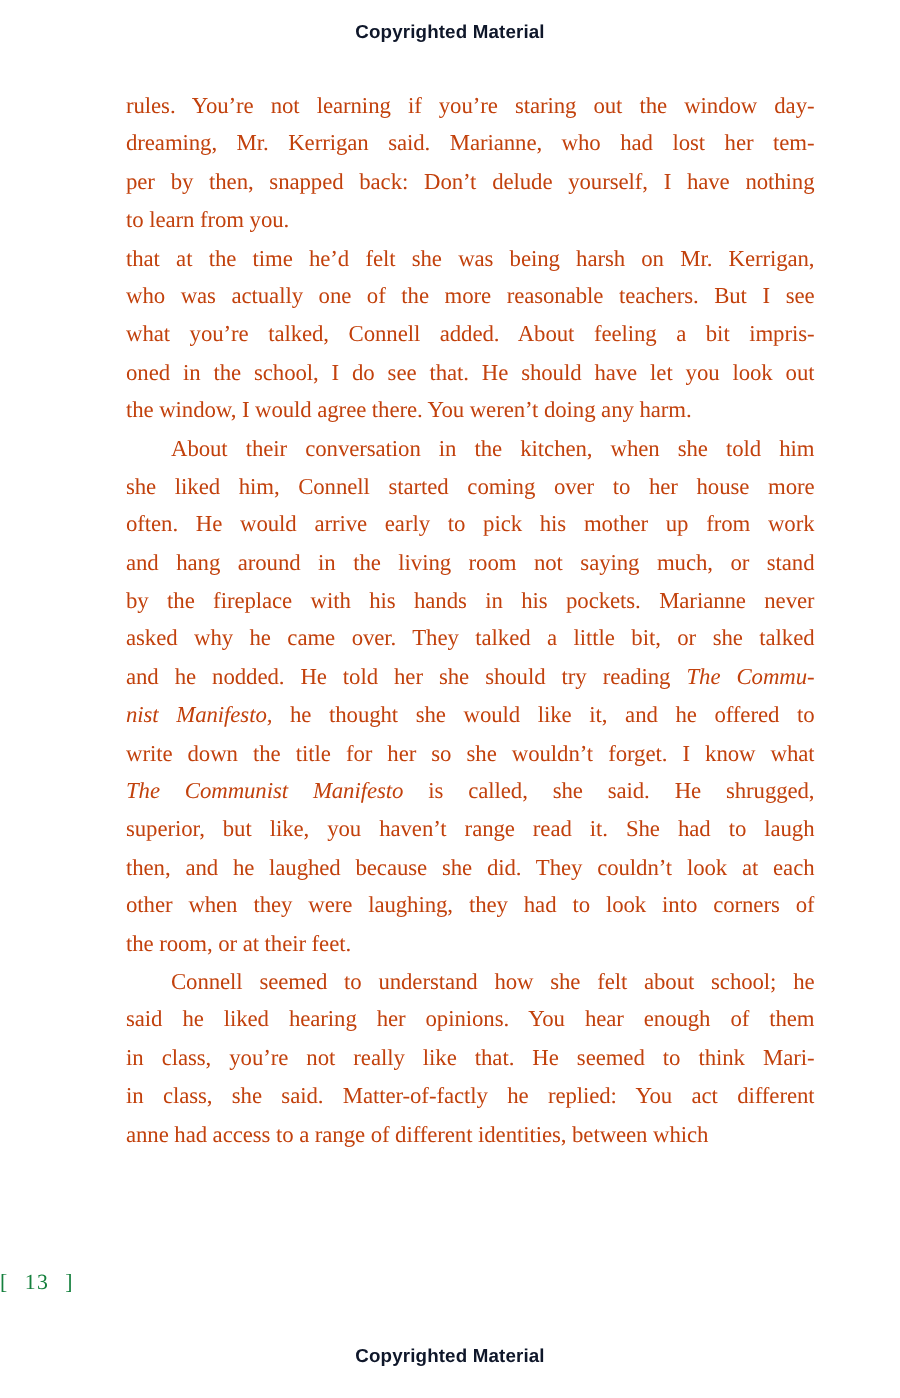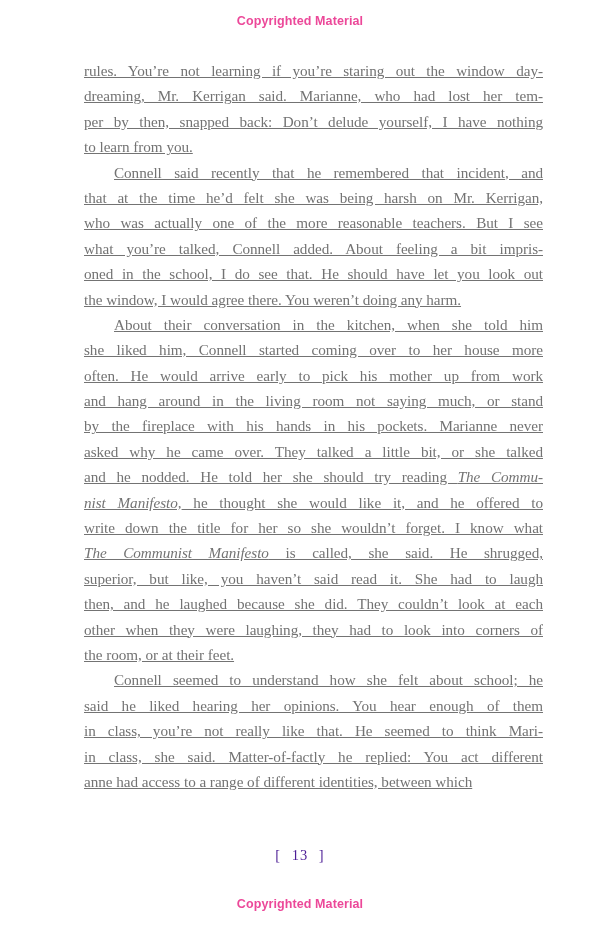--- a/index.html
+++ b/index.html
@@ -17,88 +17,85 @@
   }
   .copyright {
     position: absolute;
     left: 0;
     width: 600px;
     text-align: center;
     font-family: "Liberation Sans", "DejaVu Sans", sans-serif;
     font-weight: bold;
     font-size: 12.5px;
     line-height: 14px;
-    color: #ec4899;
+    color: #0f172a;
     letter-spacing: 0.1px;
   }
   .copyright.top { top: 14px; }
   .copyright.bottom { top: 897px; }
   .text-block {
     position: absolute;
     left: 84px;
     top: 58px;
     width: 459px;
-    color: #737373;
+    color: #c2410c;
     font-size: 15.2px;
     letter-spacing: -0.05px;
-    text-decoration: underline;
   }
   .line {
     height: 25.4px;
     line-height: 25.4px;
     text-align: justify;
     text-align-last: justify;
     overflow: hidden;
   }
   .line.last {
     text-align: right;
     text-align-last: left;
   }
   .line.indent { text-indent: 30px; }
   .page-number {
     position: absolute;
     top: 847px;
     left: 0;
     width: 600px;
-    text-align: center;
     font-size: 14.5px;
     line-height: 17px;
-    color: #4c1d95;
+    color: #15803d;
     word-spacing: 6px;
     letter-spacing: 1px;
   }
 </style>
 </head>
 <body>
 
 <div class="page">
   <div class="copyright top">Copyrighted Material</div>
 
   <div class="text-block">
       <div class="line">rules. You’re not learning if you’re staring out the window day-</div>
       <div class="line">dreaming, Mr. Kerrigan said. Marianne, who had lost her tem-</div>
       <div class="line">per by then, snapped back: Don’t delude yourself, I have nothing</div>
       <div class="line last">to learn from you.</div>
-      <div class="line indent">Connell said recently that he remembered that incident, and</div>
       <div class="line">that at the time he’d felt she was being harsh on Mr. Kerrigan,</div>
       <div class="line">who was actually one of the more reasonable teachers. But I see</div>
       <div class="line">what you’re talked, Connell added. About feeling a bit impris-</div>
       <div class="line">oned in the school, I do see that. He should have let you look out</div>
       <div class="line last">the window, I would agree there. You weren’t doing any harm.</div>
       <div class="line indent">About their conversation in the kitchen, when she told him</div>
       <div class="line">she liked him, Connell started coming over to her house more</div>
       <div class="line">often. He would arrive early to pick his mother up from work</div>
       <div class="line">and hang around in the living room not saying much, or stand</div>
       <div class="line">by the fireplace with his hands in his pockets. Marianne never</div>
       <div class="line">asked why he came over. They talked a little bit, or she talked</div>
       <div class="line">and he nodded. He told her she should try reading <i>The Commu-</i></div>
       <div class="line"><i>nist Manifesto,</i> he thought she would like it, and he offered to</div>
       <div class="line">write down the title for her so she wouldn’t forget. I know what</div>
       <div class="line"><i>The Communist Manifesto</i> is called, she said. He shrugged,</div>
-      <div class="line">superior, but like, you haven’t said read it. She had to laugh</div>
+      <div class="line">superior, but like, you haven’t range read it. She had to laugh</div>
       <div class="line">then, and he laughed because she did. They couldn’t look at each</div>
       <div class="line">other when they were laughing, they had to look into corners of</div>
       <div class="line last">the room, or at their feet.</div>
       <div class="line indent">Connell seemed to understand how she felt about school; he</div>
       <div class="line">said he liked hearing her opinions. You hear enough of them</div>
       <div class="line">in class, you’re not really like that. He seemed to think Mari-</div>
       <div class="line">in class, she said. Matter-of-factly he replied: You act different</div>
       <div class="line last">anne had access to a range of different identities, between which</div>
     </div>
 

